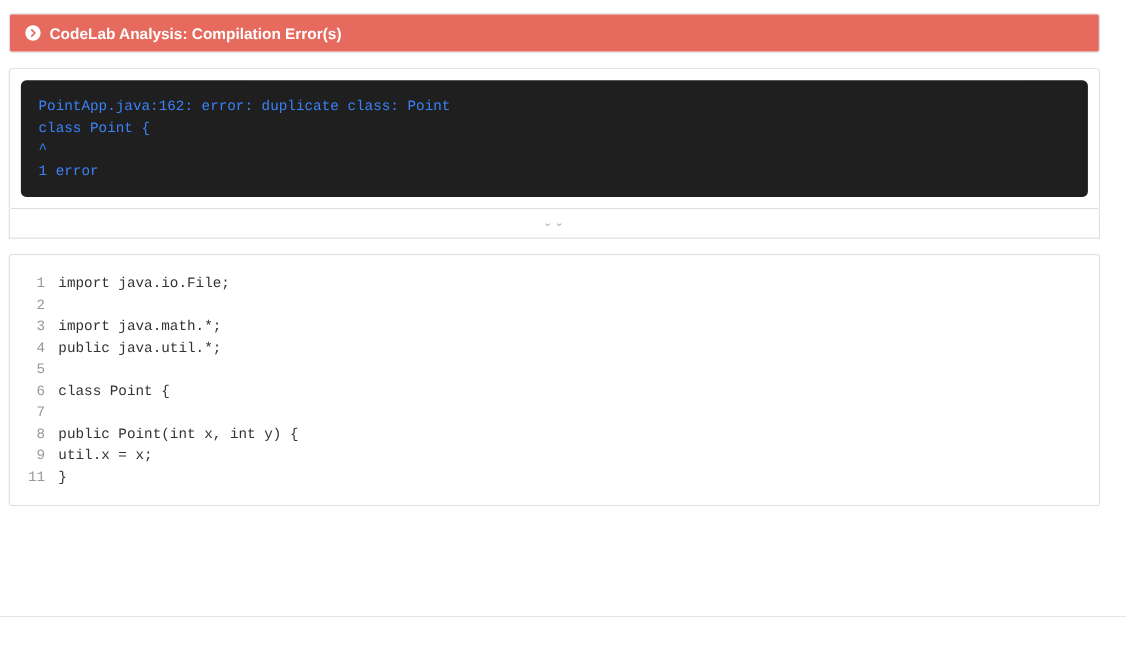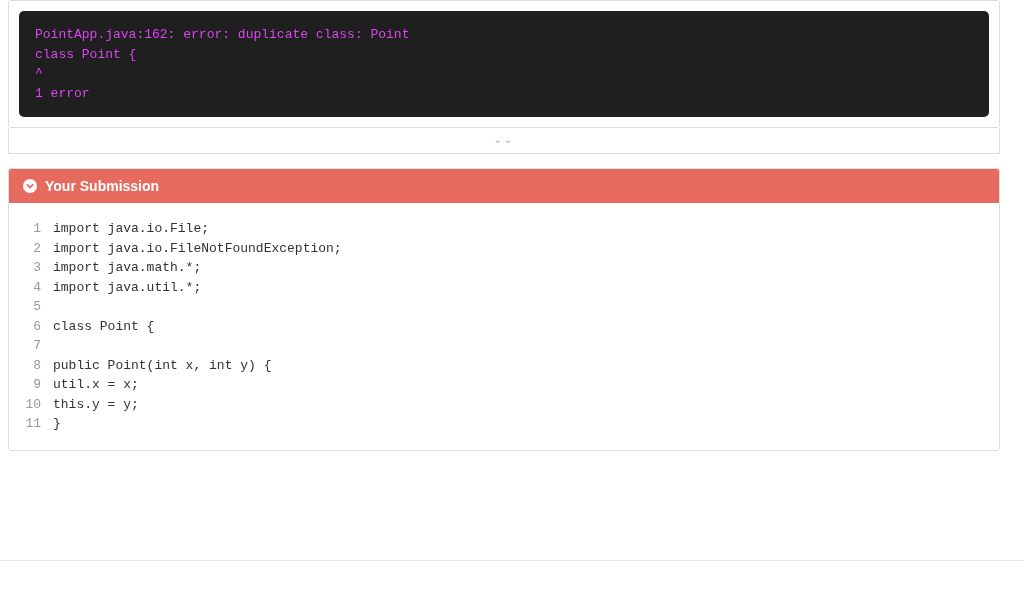--- a/index.html
+++ b/index.html
@@ -52,21 +52,21 @@
       background: #fff;
       display: flex;
       align-items: center;
       justify-content: center;
       flex-shrink: 0;
     }
     .panel-header .chev svg { width: 8px; height: 8px; }
     .panel-body { padding: 10px; background: #fff; }
     .error-box {
       background: #1f1f1f;
-      color: #d946ef;
+      color: #3b82f6;
       font-family: "Courier New", monospace;
       font-size: 13px;
       padding: 14px 16px;
       border-radius: 5px;
       white-space: pre;
       line-height: 1.5;
     }
     .divider-expand {
       text-align: center;
       padding: 6px 0 8px;
@@ -103,59 +103,60 @@
       background: #fff;
       border-top: 1px solid #e5e5e5;
     }
     .first-panel { margin-top: 12px; }
   </style>
 </head>
 <body>
 
 <div class="scroll-area">
 
+  <div class="panel first-panel">
+    <div class="panel-header">
+      <span class="chev">
+        <svg viewBox="0 0 10 10">
+            <path d="M3 1 L7 5 L3 9" fill="none" stroke="#e66a5e" stroke-width="2"></path>
+          </svg>
+      </span>
+      <span>CodeLab Analysis: Compilation Error(s)</span>
+    </div>
+  </div>
 
   <div class="panel">
     <div class="panel-body">
       <div class="error-box">PointApp.java:162: error: duplicate class: Point
 class Point {
 ^
 1 error</div>
     </div>
   </div>
   <div class="divider-expand">
     <span>⌄⌄</span>
   </div>
 
   <div class="panel">
-    <div class="panel-header">
-      <span class="chev">
-        <svg viewBox="0 0 10 10">
-            <path d="M1 3 L5 7 L9 3" fill="none" stroke="#e66a5e" stroke-width="2"></path>
-          </svg>
-      </span>
-      <span>Your Submission</span>
-    </div>
     <div class="panel-body">
       <div class="code-block" id="code-block">
           <div class="code-line">
             <span class="ln">1</span>
             <span class="lc">import java.io.File;</span>
           </div>
           <div class="code-line">
             <span class="ln">2</span>
-            <span class="lc">import java.io.FileNotFoundException;</span>
           </div>
           <div class="code-line">
             <span class="ln">3</span>
             <span class="lc">import java.math.*;</span>
           </div>
           <div class="code-line">
             <span class="ln">4</span>
-            <span class="lc">import java.util.*;</span>
+            <span class="lc">public java.util.*;</span>
           </div>
           <div class="code-line">
             <span class="ln">5</span>
             <span class="lc"></span>
           </div>
           <div class="code-line">
             <span class="ln">6</span>
             <span class="lc">class Point {</span>
           </div>
           <div class="code-line">
@@ -164,24 +165,20 @@
           </div>
           <div class="code-line">
             <span class="ln">8</span>
             <span class="lc">public Point(int x, int y) {</span>
           </div>
           <div class="code-line">
             <span class="ln">9</span>
             <span class="lc">util.x = x;</span>
           </div>
           <div class="code-line">
-            <span class="ln">10</span>
-            <span class="lc">this.y = y;</span>
-          </div>
-          <div class="code-line">
             <span class="ln">11</span>
             <span class="lc">}</span>
           </div>
         </div>
     </div>
   </div>
 
 </div>
 
 <div class="bottom-edge"></div>

